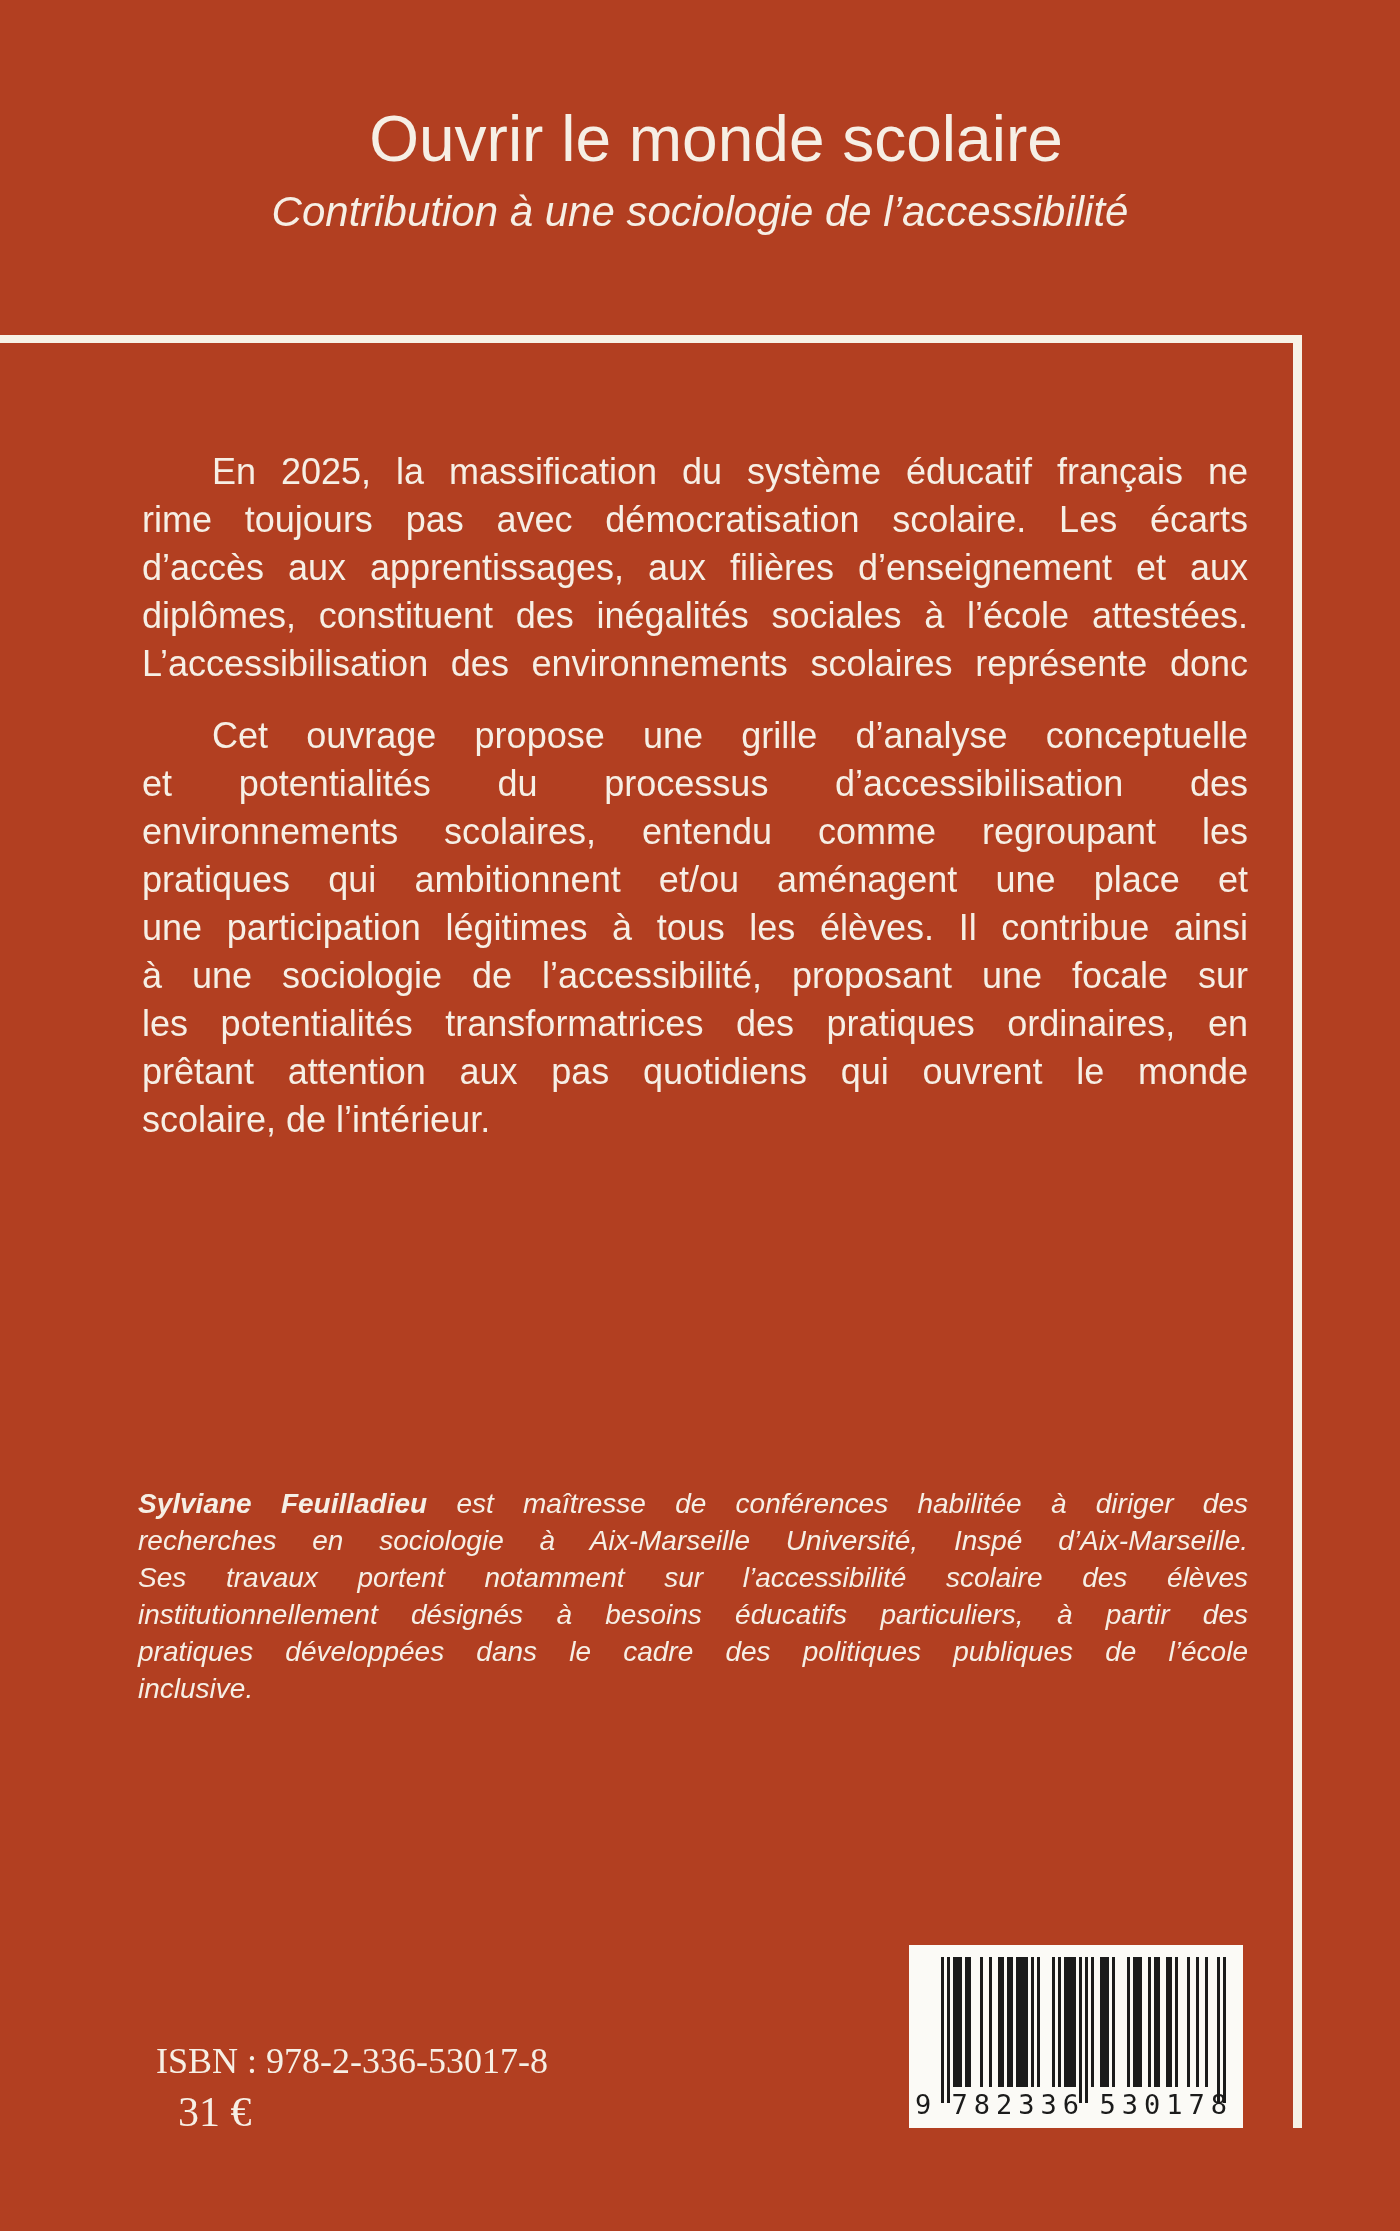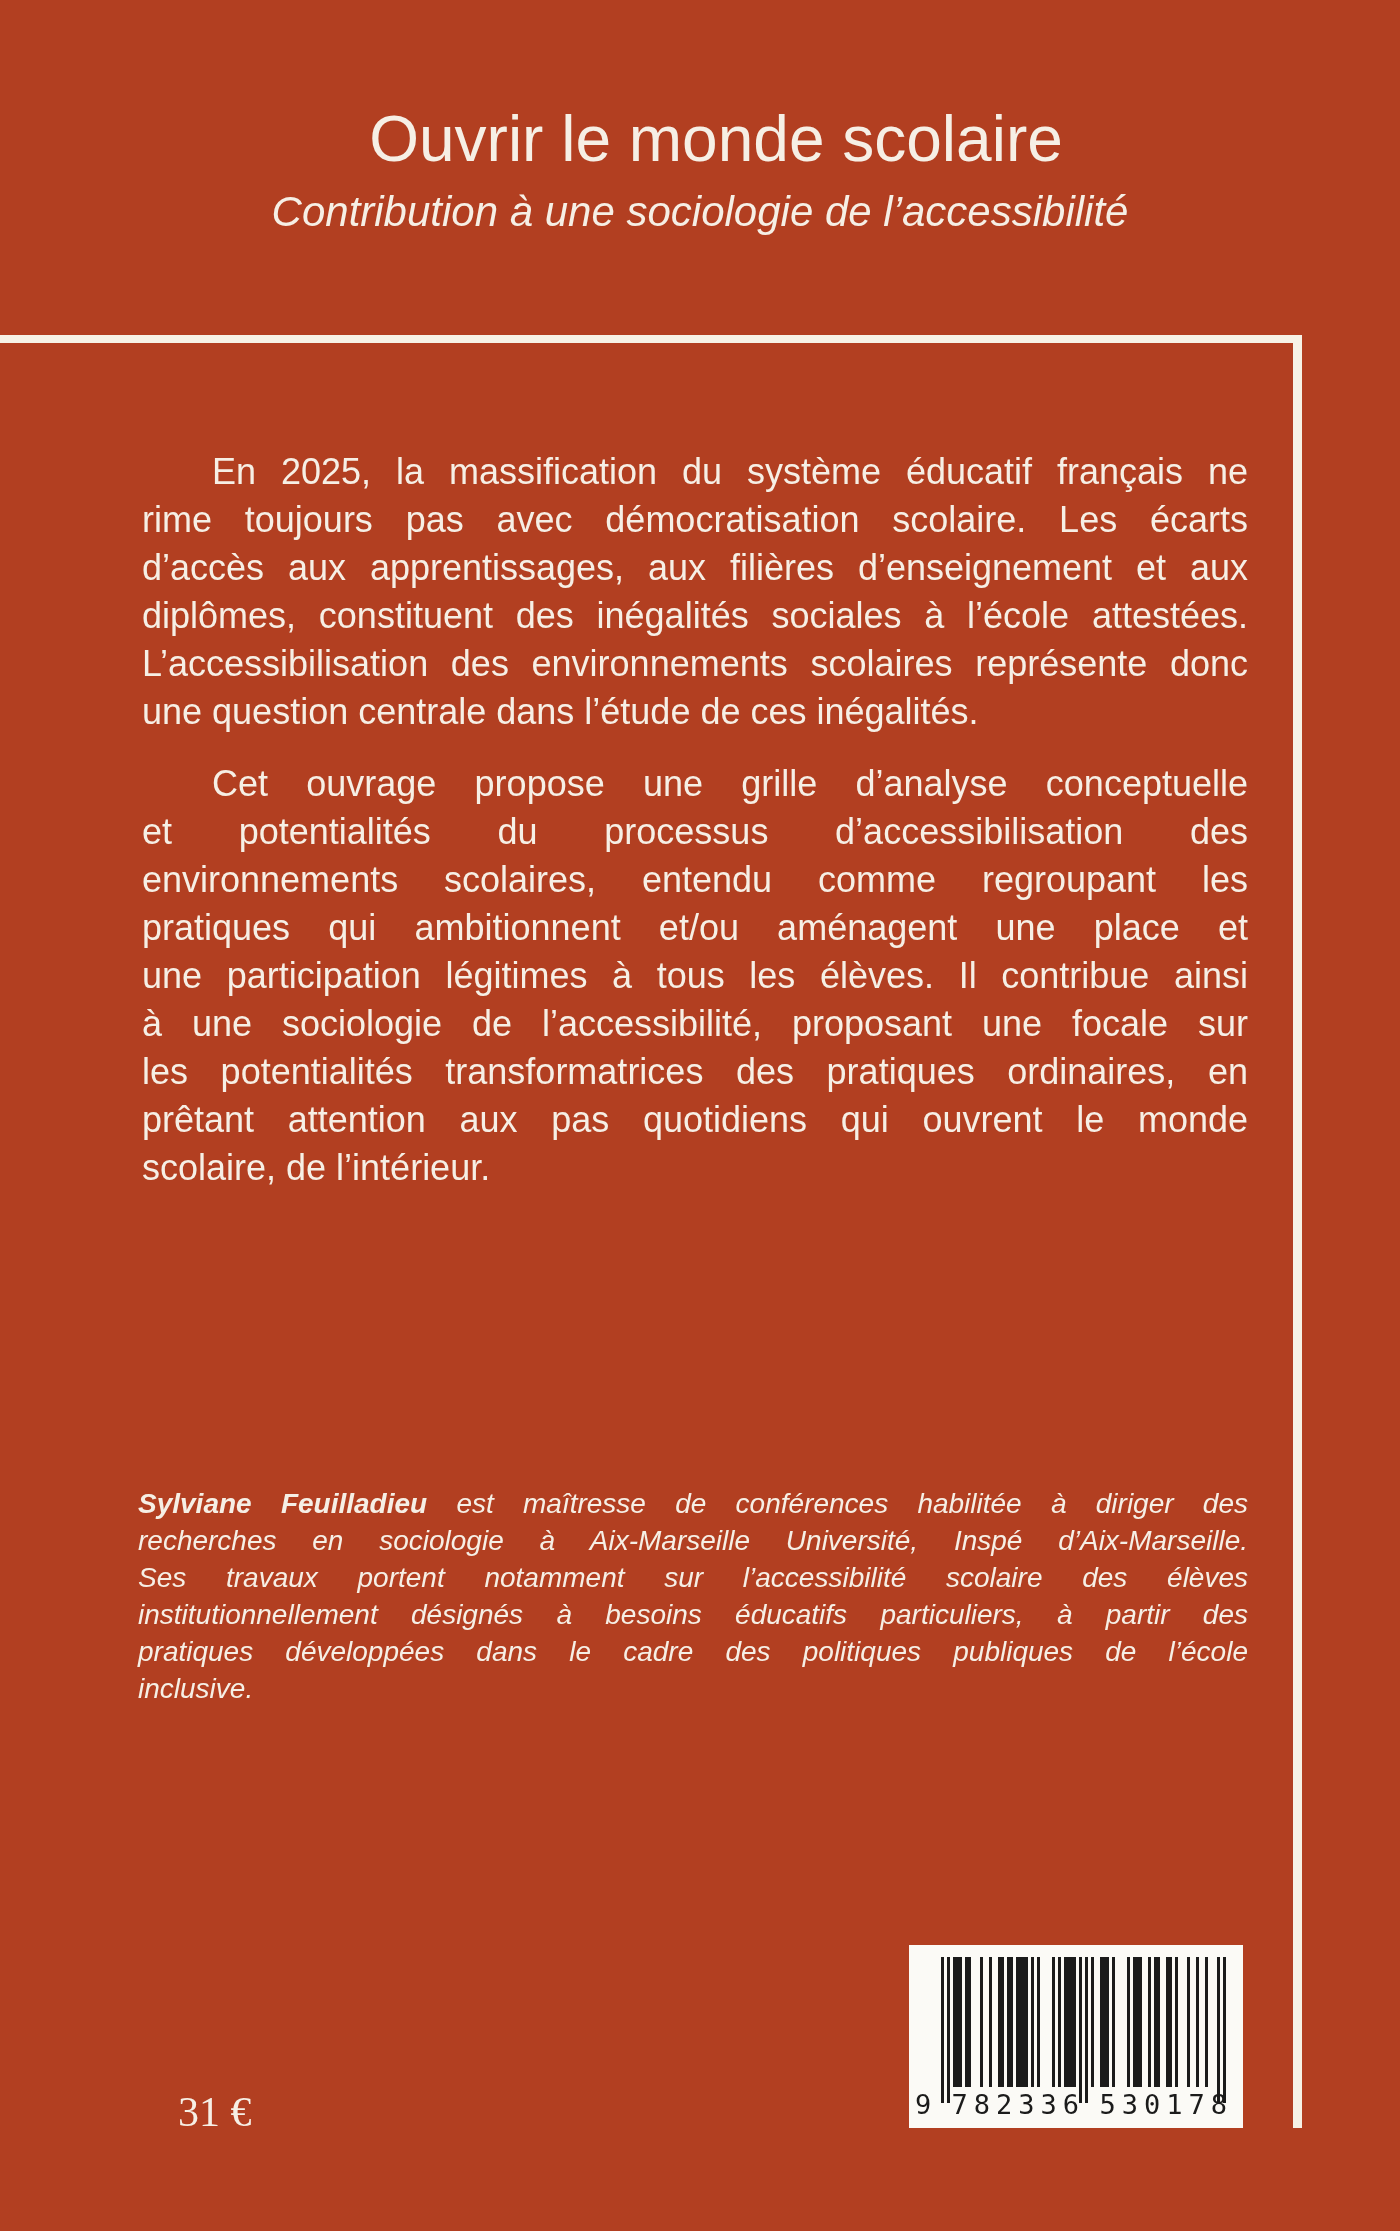--- a/index.html
+++ b/index.html
@@ -124,21 +124,20 @@
   <div class="hline"></div>
   <div class="vline"></div>
 
   <section class="synopsis">
     <div class="para">
       <div class="jline indent">En 2025, la massification du système éducatif français ne</div>
       <div class="jline">rime toujours pas avec démocratisation scolaire. Les écarts</div>
       <div class="jline">d’accès aux apprentissages, aux filières d’enseignement et aux</div>
       <div class="jline">diplômes, constituent des inégalités sociales à l’école attestées.</div>
       <div class="jline">L’accessibilisation des environnements scolaires représente donc</div>
-      <div class="jline last">une question centrale dans l’étude de ces inégalités.</div>
     </div>
     <div class="para">
       <div class="jline indent">Cet ouvrage propose une grille d’analyse conceptuelle</div>
       <div class="jline">et potentialités du processus d’accessibilisation des</div>
       <div class="jline">environnements scolaires, entendu comme regroupant les</div>
       <div class="jline">pratiques qui ambitionnent et/ou aménagent une place et</div>
       <div class="jline">une participation légitimes à tous les élèves. Il contribue ainsi</div>
       <div class="jline">à une sociologie de l’accessibilité, proposant une focale sur</div>
       <div class="jline">les potentialités transformatrices des pratiques ordinaires, en</div>
       <div class="jline">prêtant attention aux pas quotidiens qui ouvrent le monde</div>
@@ -253,15 +252,16 @@
         <span class="module tall"></span>
         <span class="module on tall"></span>
       </div>
     <div class="bar-digits">
       <span class="grp">9</span>
       <span class="grp">782336</span>
       <span class="grp">530178</span>
     </div>
   </div>
 
+  <div class="isbn">ISBN : 978-2-336-53017-8</div>
   <div class="price">31 €</div>
 
 </div>
 
 </body></html>

